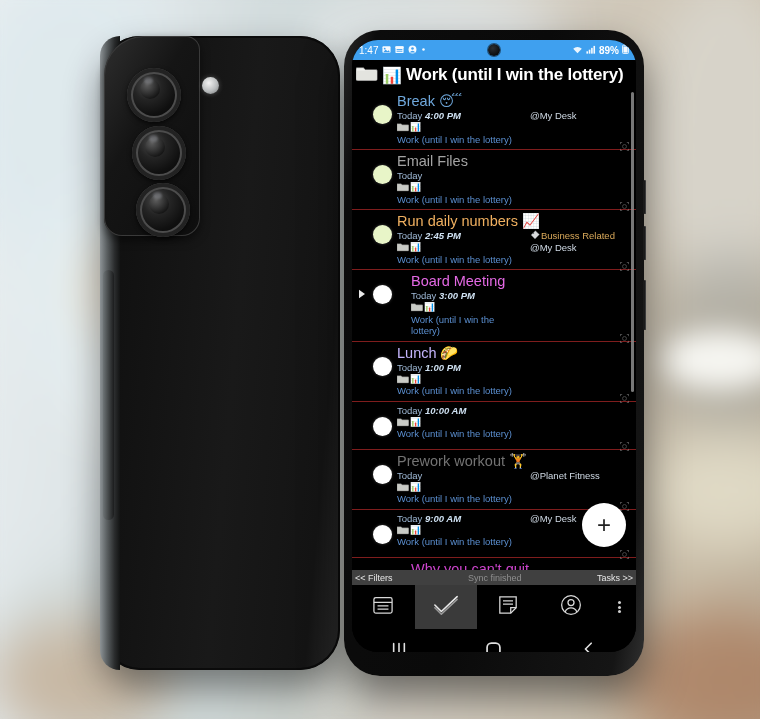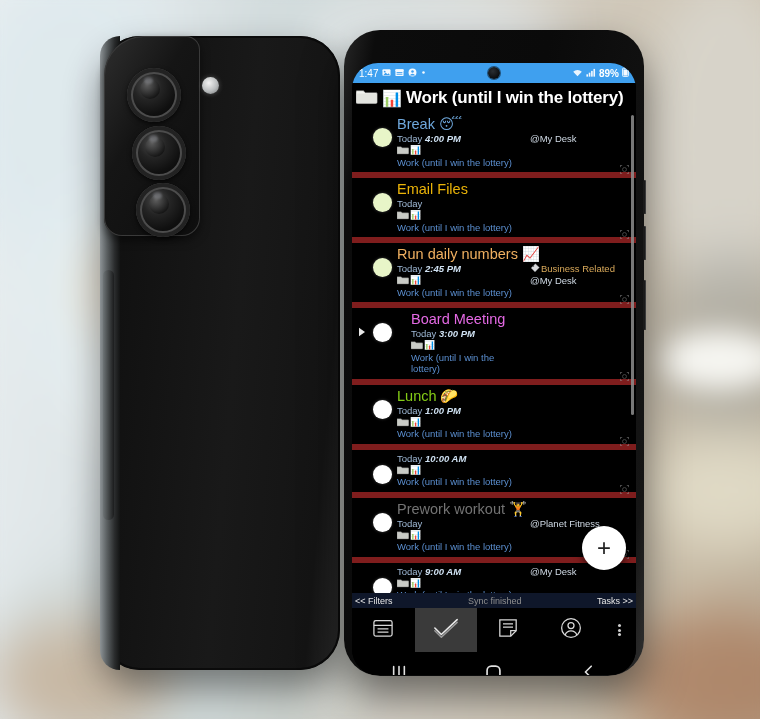--- a/index.html
+++ b/index.html
@@ -84,21 +84,21 @@
     padding:0;
   }
   .side-btn{position:absolute;right:-2px;background:#1a1a1a;border-radius:2px;width:3px;
             box-shadow:inset -1px 0 0 #3a3a3a;}
   #btn-vol-up{top:150px;height:34px;}
   #btn-vol-dn{top:196px;height:34px;}
   #btn-power{top:250px;height:50px;}
 
   #screen{
     position:absolute;left:352px;top:40px;width:284px;height:612px;
-    border-radius:26px;overflow:hidden;background:#000;margin-top:23px;
+    border-radius:26px;overflow:hidden;background:#000;
   }
 
   
   #status-bar{
     position:relative;height:20px;background:#3fa0ef;color:#fff;
     display:flex;align-items:center;padding:0 7px;font-size:10px;
   }
   #status-left{display:flex;align-items:center;gap:4px;}
   #status-right{margin-left:auto;display:flex;align-items:center;gap:3px;font-weight:bold;}
   .sb-icon{display:inline-block;opacity:.95;}
@@ -117,21 +117,21 @@
     color:#fff;font-size:17px;font-weight:bold;white-space:nowrap;letter-spacing:-.2px;
   }
   .emoji{font-family:"DejaVu Sans", sans-serif;}
 
   
   #task-list{
     position:relative;height:495px;background:#000;overflow:hidden;
   }
   .task-row{
     position:relative;display:flex;align-items:flex-start;
-    border-bottom:6px solid #7f1d1d;
+    border-bottom:1px solid #7f1d1d;
     padding:3px 14px 4px 4px;min-height:48px;box-sizing:border-box;
   }
   .expander{
     width:11px;flex:0 0 11px;display:flex;align-items:center;justify-content:center;
     padding-top:16px;
   }
   .expander svg{display:block;}
   .cb-wrap{flex:0 0 30px;display:flex;align-items:center;justify-content:center;padding-top:12px;}
   .checkbox{
     width:19px;height:19px;border-radius:50%;
@@ -167,21 +167,21 @@
   #fab{
     position:absolute;right:10px;bottom:38px;width:44px;height:44px;border-radius:50%;
     background:#fff;display:flex;align-items:center;justify-content:center;
     box-shadow:0 3px 8px rgba(0,0,0,.6);z-index:5;
   }
   #fab-plus{font-size:24px;color:#222;line-height:0;font-weight:300;}
 
   
   #status-strip{
     position:absolute;left:0;right:0;bottom:0;height:15px;
-    background:#0f172a;display:flex;align-items:center;
+    background:#404040;display:flex;align-items:center;
     font-size:9px;color:#dcdcdc;padding:0 3px;box-sizing:border-box;z-index:4;
   }
   #sync-text{flex:1;text-align:center;color:#8f8f8f;}
   #filters-link,#tasks-link{color:#e6e6e6;white-space:nowrap;}
 
   
   #bottom-toolbar{
     height:44px;background:#000;display:flex;align-items:center;
   }
   .tb-item{flex:1;display:flex;align-items:center;justify-content:center;height:44px;}
@@ -338,21 +338,21 @@
                 <rect x="7.6" y="9" width="2.4" height="1" fill="#9a9a9a"></rect>
                 <rect x="9" y="7.6" width="1" height="2.4" fill="#9a9a9a"></rect>
               </svg></div>
           </div>
           <div class="task-row">
             <div class="expander"></div>
             <div class="cb-wrap">
               <div class="checkbox" style="background:#e8f5c8"></div>
             </div>
             <div class="task-body" style="padding-left:0px">
-              <div class="task-title" style="color:#eab308">Email Files</div>
+              <div class="task-title" style="color:#a3a3a3">Email Files</div>
               <div class="task-meta">
                 <div class="meta-left">
                   <div class="task-date">Today</div>
                   <div class="task-folder">
                     <span class="mini-ic"><svg width="12" height="10" viewBox="0 0 14 11" style="vertical-align:-1px">
                         <path d="M0.6 1.6h4.2l1.2 1.3h7a0.8 0.8 0 0 1 0.8 0.8v5.7a0.8 0.8 0 0 1-0.8 0.8H0.6a0.8 0.8 0 0 1-0.8-0.8V2.4a0.8 0.8 0 0 1 0.8-0.8z" fill="#c9cbc6" stroke="#5a5a5a" stroke-width="0.5"></path>
                       </svg></span>
                     <span class="mini-ic emoji" style="font-size:9px">📊</span>
                     <span class="fname">Work (until I win the lottery)</span>
                   </div>
@@ -449,21 +449,21 @@
                 <rect x="7.6" y="9" width="2.4" height="1" fill="#9a9a9a"></rect>
                 <rect x="9" y="7.6" width="1" height="2.4" fill="#9a9a9a"></rect>
               </svg></div>
           </div>
           <div class="task-row">
             <div class="expander"></div>
             <div class="cb-wrap">
               <div class="checkbox" style="background:#ffffff"></div>
             </div>
             <div class="task-body" style="padding-left:0px">
-              <div class="task-title" style="color:#84cc16">Lunch <span class="emoji">🌮</span></div>
+              <div class="task-title" style="color:#c4b5fd">Lunch <span class="emoji">🌮</span></div>
               <div class="task-meta">
                 <div class="meta-left">
                   <div class="task-date">Today <b>1:00 PM</b></div>
                   <div class="task-folder">
                     <span class="mini-ic"><svg width="12" height="10" viewBox="0 0 14 11" style="vertical-align:-1px">
                         <path d="M0.6 1.6h4.2l1.2 1.3h7a0.8 0.8 0 0 1 0.8 0.8v5.7a0.8 0.8 0 0 1-0.8 0.8H0.6a0.8 0.8 0 0 1-0.8-0.8V2.4a0.8 0.8 0 0 1 0.8-0.8z" fill="#c9cbc6" stroke="#5a5a5a" stroke-width="0.5"></path>
                       </svg></span>
                     <span class="mini-ic emoji" style="font-size:9px">📊</span>
                     <span class="fname">Work (until I win the lottery)</span>
                   </div>

